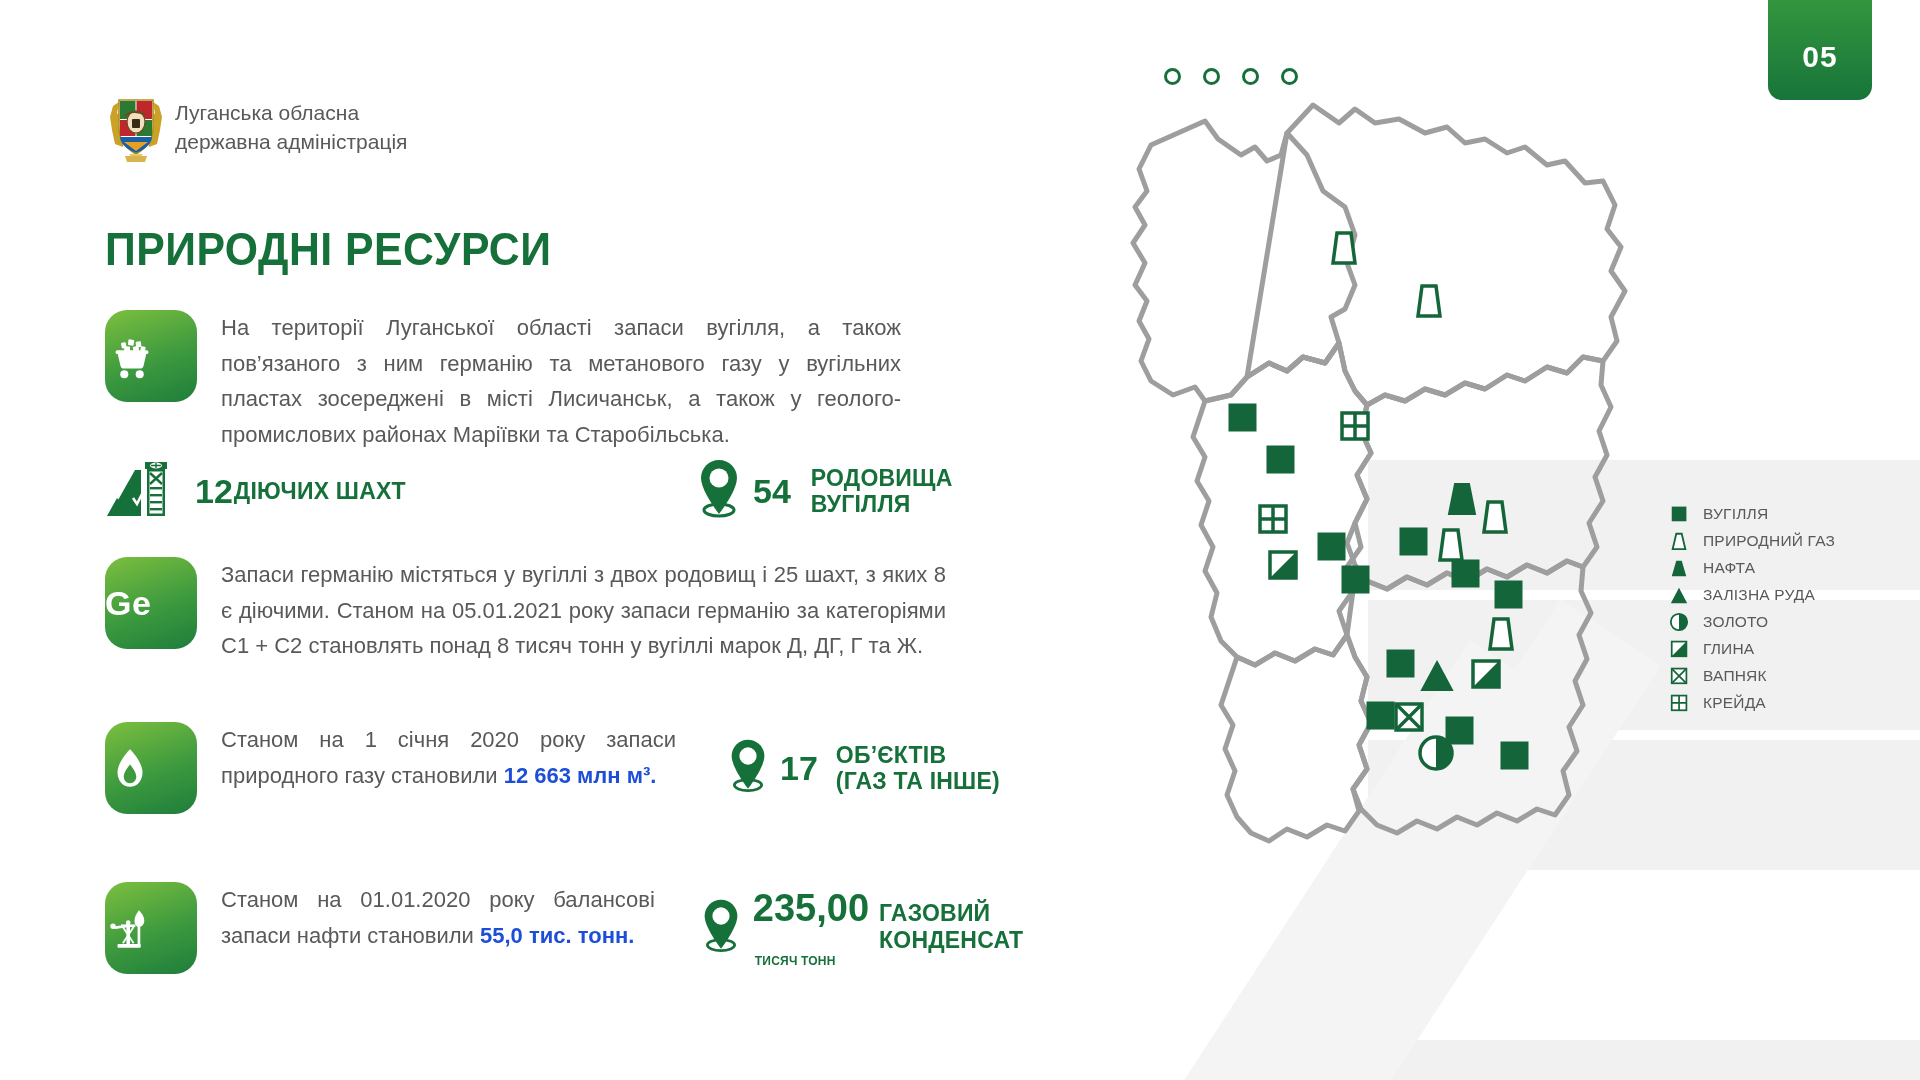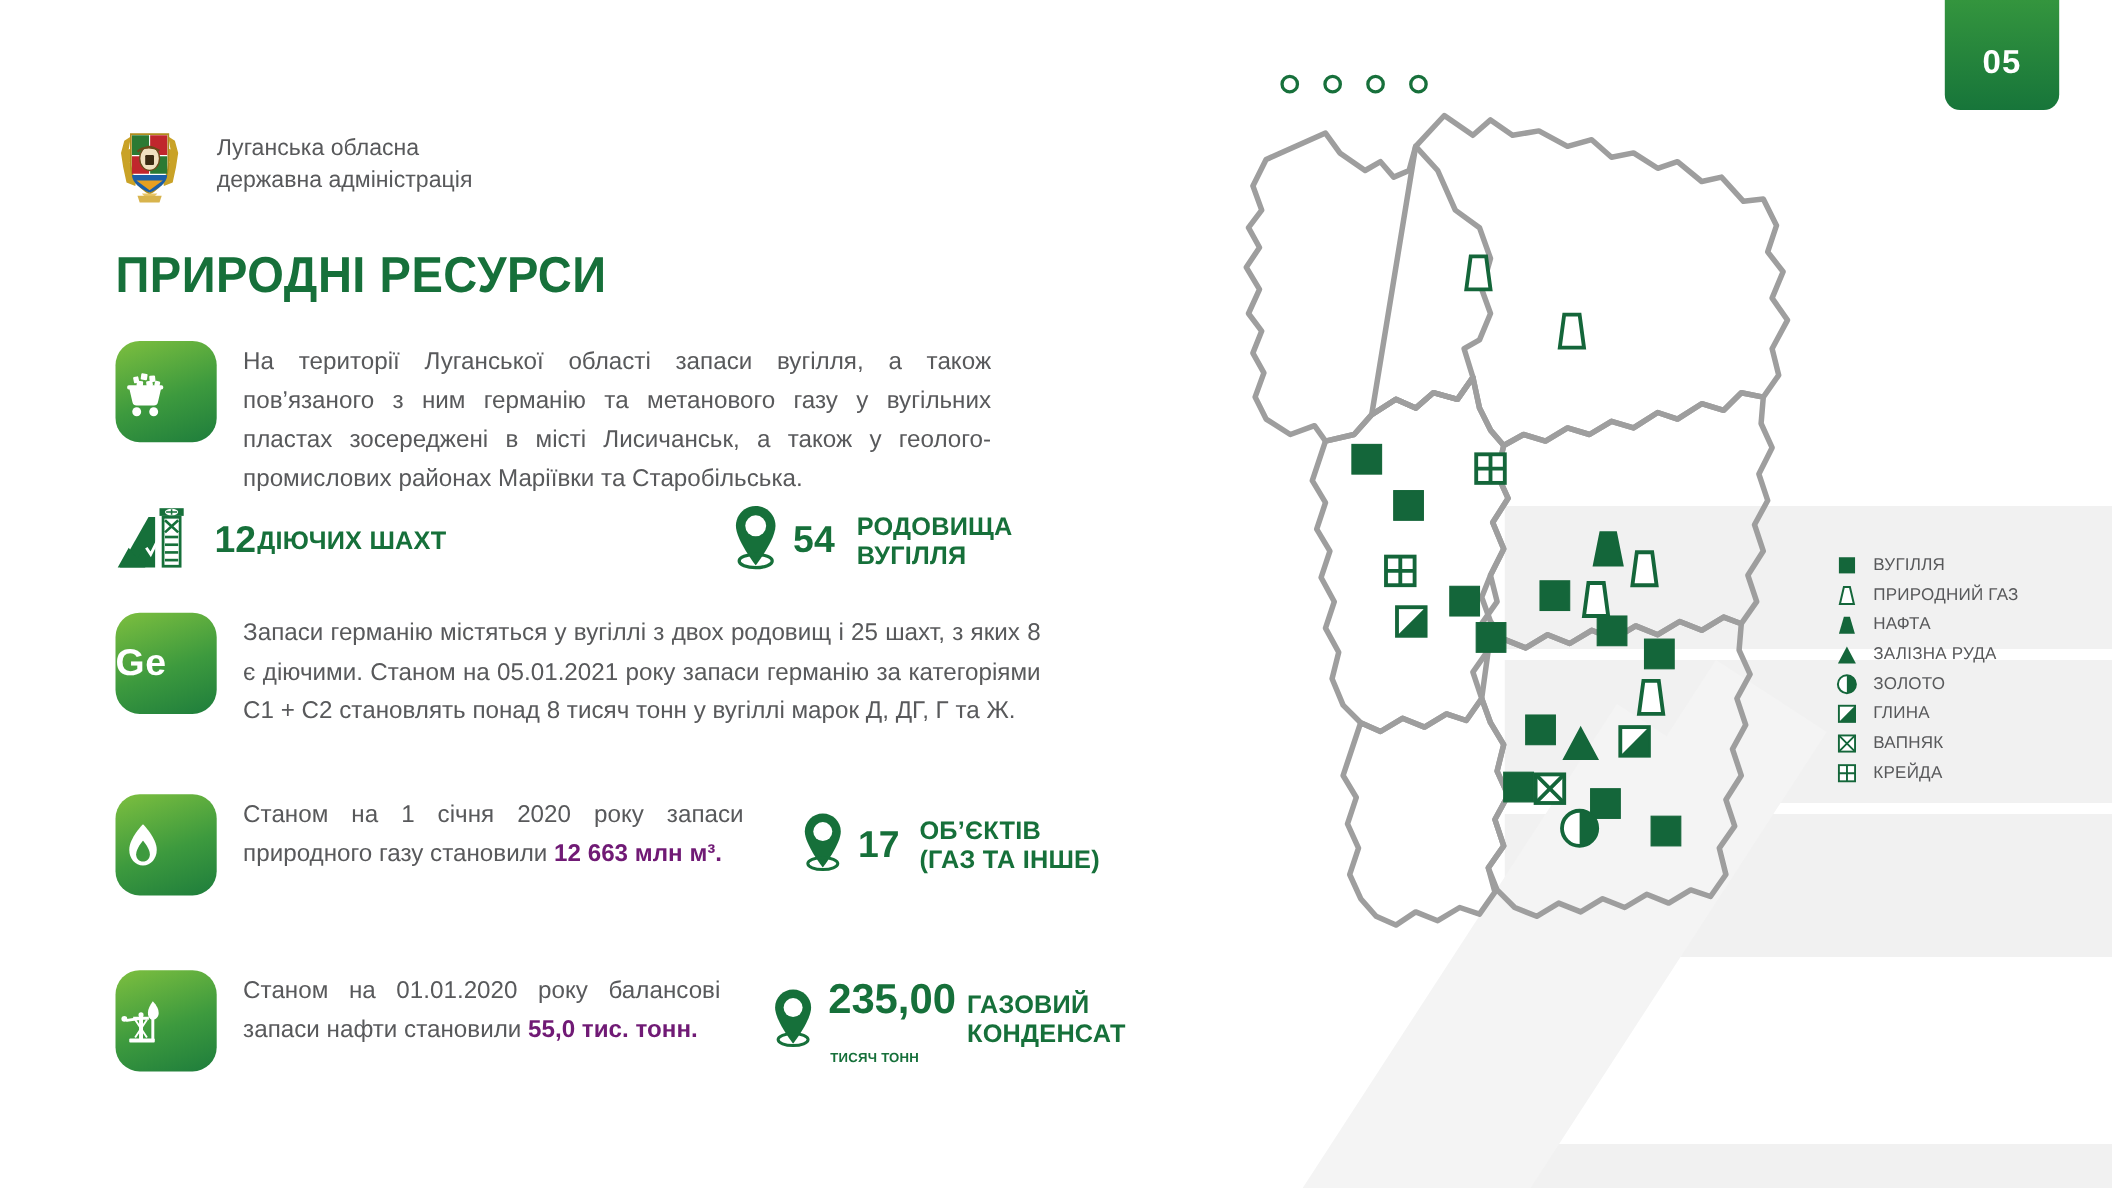--- a/index.html
+++ b/index.html
@@ -37,21 +37,21 @@
     padding-bottom:26px;
     font-size:30px; font-weight:bold; letter-spacing:1px;
     z-index:6;
   }
 
   
   .dots { position:absolute; right:622px; top:68px; display:flex; gap:22px; z-index:5; }
   .dot { width:17px; height:17px; border:3px solid #17703b; border-radius:50%; }
 
   
-  .header { position:absolute; left:105px; top:114px; display:flex; align-items:center; gap:30px; z-index:5; }
+  .header { position:absolute; left:105px; top:92px; display:flex; align-items:center; gap:8px; z-index:5; }
   .crest { width:62px; height:72px; }
   .org-name { font-size:21px; line-height:1.38; color:#58595b; }
 
   
   .page-title {
     position:absolute; left:105px; top:222px;
     font-size:46px; font-weight:bold; letter-spacing:0.5px;
     color:#16703a;
     font-family:"Liberation Sans", sans-serif;
     transform:scaleX(0.93); transform-origin:left center;
@@ -66,28 +66,28 @@
     background:linear-gradient(160deg,#7dbf3f 0%,#3d9a3e 55%,#1e7d3c 100%);
     display:flex; align-items:center; justify-content:flex-start;
     flex:0 0 92px;
   }
   .tile .ge { color:#fff; font-size:34px; font-weight:bold; letter-spacing:0.5px; }
 
   .para {
     font-size:22px; line-height:1.62; color:#58595b;
     text-align:justify; text-justify:inter-word;
   }
-  .para b { color:#701a75; font-weight:bold; }
+  .para b { color:#1d4ed8; font-weight:bold; }
 
   
   .blk1 { position:absolute; left:0; top:0; display:flex; gap:24px; }
   .blk1 .para { width:680px; }
 
   
-  .stats1 { position:absolute; left:0; top:148px; display:flex; align-items:flex-start; }
+  .stats1 { position:absolute; left:0; top:148px; display:flex; align-items:flex-start;gap:32px; }
   .stat { display:flex; align-items:center; }
   .stat-num { font-size:34px; font-weight:bold; color:#16703a; letter-spacing:0px; }
   .stat-lbl {
     font-size:23px; font-weight:bold; color:#16703a;
     letter-spacing:0.2px; line-height:1.15; text-transform:uppercase;
   }
 
   
   .blk2 { position:absolute; left:0; top:247px; display:flex; gap:24px; }
   .blk2 .para { width:725px; }

